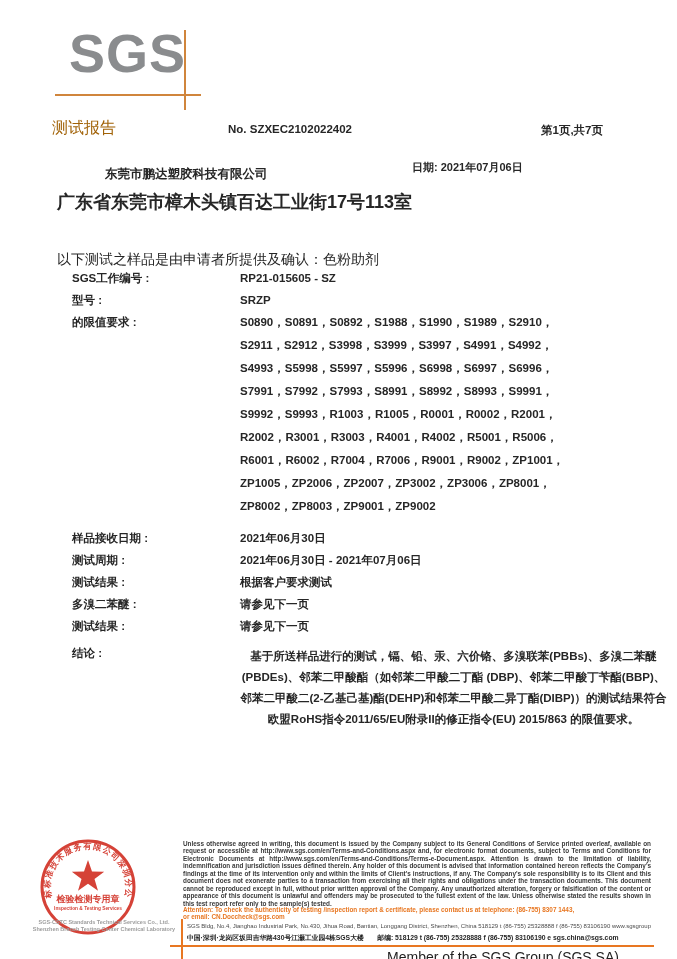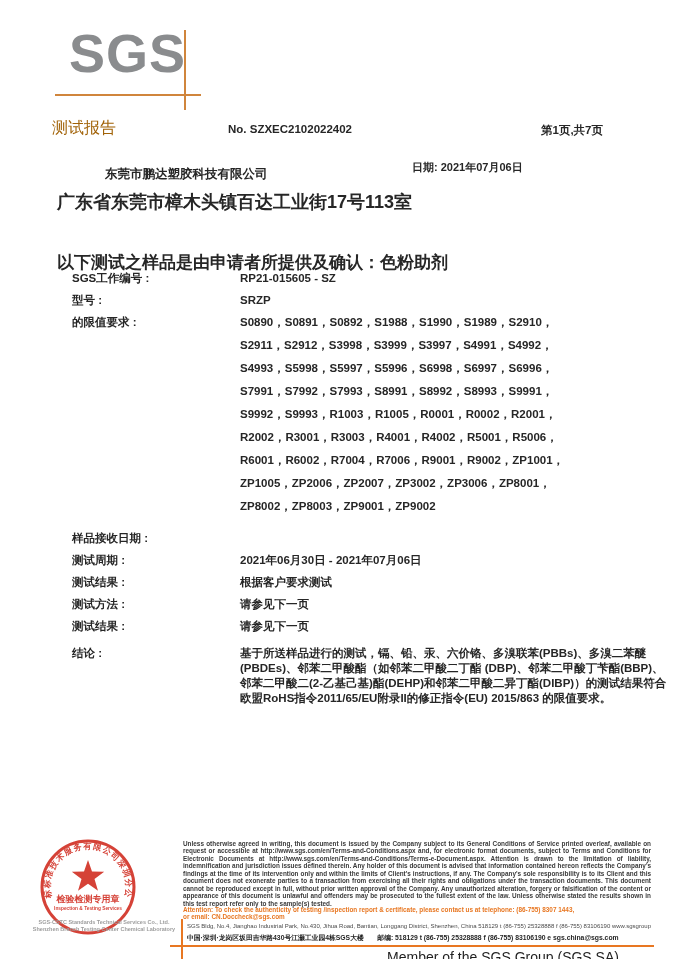--- a/index.html
+++ b/index.html
@@ -17,29 +17,29 @@
   .doc-title{position:absolute;left:52px;top:118px;font-size:16px;font-weight:normal;color:#a16207;}
   .report-no{position:absolute;left:228px;top:123px;font-size:11.5px;font-weight:bold;}
   .report-date{position:absolute;left:412px;top:123px;font-size:11px;font-weight:bold;margin-top:37px;}
   .page-info{position:absolute;left:541px;top:123px;font-size:11.5px;font-weight:bold;}
 
   
   .applicant-name{position:absolute;left:57px;top:166px;font-size:12.5px;font-weight:bold;margin-left:48px;}
   .applicant-address{position:absolute;left:57px;top:190px;font-size:18px;font-weight:bold;}
 
   
-  .intro-line{position:absolute;left:57px;top:251px;font-size:17px;font-weight:bold;}
+  .intro-line{position:absolute;left:57px;top:251px;font-size:14px;font-weight:normal;}
   .fields{position:absolute;left:72px;top:271px;width:595px;}
   .field-row{display:flex;margin-bottom:7px;}
   .field-row:nth-child(3){margin-bottom:9px;}
   .field-row:nth-child(8){margin-bottom:12px;}
   .field-label{flex:0 0 168px;font-size:11.5px;font-weight:bold;line-height:15px;}
   .field-value{flex:1;font-size:11.5px;font-weight:bold;line-height:15px;}
   .value-line{height:23px;line-height:15px;}
-  .field-row.conclusion .field-value{line-height:15px;text-align:left;}
+  .field-row.conclusion .field-value{line-height:21px;text-align:center;}
 
   
   .footer{position:absolute;left:0;top:833px;width:677px;height:126px;}
   .stamp{position:absolute;left:36px;top:2px;width:104px;height:104px;opacity:.88;}
   .stamp-sub{position:absolute;left:24px;top:86px;width:160px;text-align:center;
              font-size:5.5px;line-height:6.5px;color:#9d9d9d;font-weight:bold;}
   .disclaimer{position:absolute;left:183px;top:7px;width:468px;font-size:6.4px;
               line-height:7.45px;color:#3a3a3a;text-align:justify;font-weight:bold;}
   .attention{position:absolute;left:183px;top:73px;width:470px;font-size:6.4px;
              line-height:7.2px;color:#e87722;font-weight:bold;}
@@ -91,34 +91,35 @@
           <div class="value-line">S9992，S9993，R1003，R1005，R0001，R0002，R2001，</div>
           <div class="value-line">R2002，R3001，R3003，R4001，R4002，R5001，R5006，</div>
           <div class="value-line">R6001，R6002，R7004，R7006，R9001，R9002，ZP1001，</div>
           <div class="value-line">ZP1005，ZP2006，ZP2007，ZP3002，ZP3006，ZP8001，</div>
           <div class="value-line">ZP8002，ZP8003，ZP9001，ZP9002</div>
         </div>
     </div>
 
     <div class="field-row">
       <div class="field-label">样品接收日期 :</div>
+      <div class="field-value">2021年06月30日</div>
     </div>
 
     <div class="field-row">
       <div class="field-label">测试周期 :</div>
       <div class="field-value">2021年06月30日 - 2021年07月06日</div>
     </div>
 
     <div class="field-row">
       <div class="field-label">测试结果 :</div>
       <div class="field-value">根据客户要求测试</div>
     </div>
 
     <div class="field-row">
-      <div class="field-label">测试方法 :</div>
+      <div class="field-label">多溴二苯醚 :</div>
       <div class="field-value">请参见下一页</div>
     </div>
 
     <div class="field-row">
       <div class="field-label">测试结果 :</div>
       <div class="field-value">请参见下一页</div>
     </div>
 
     <div class="field-row conclusion">
       <div class="field-label">结论 :</div>

